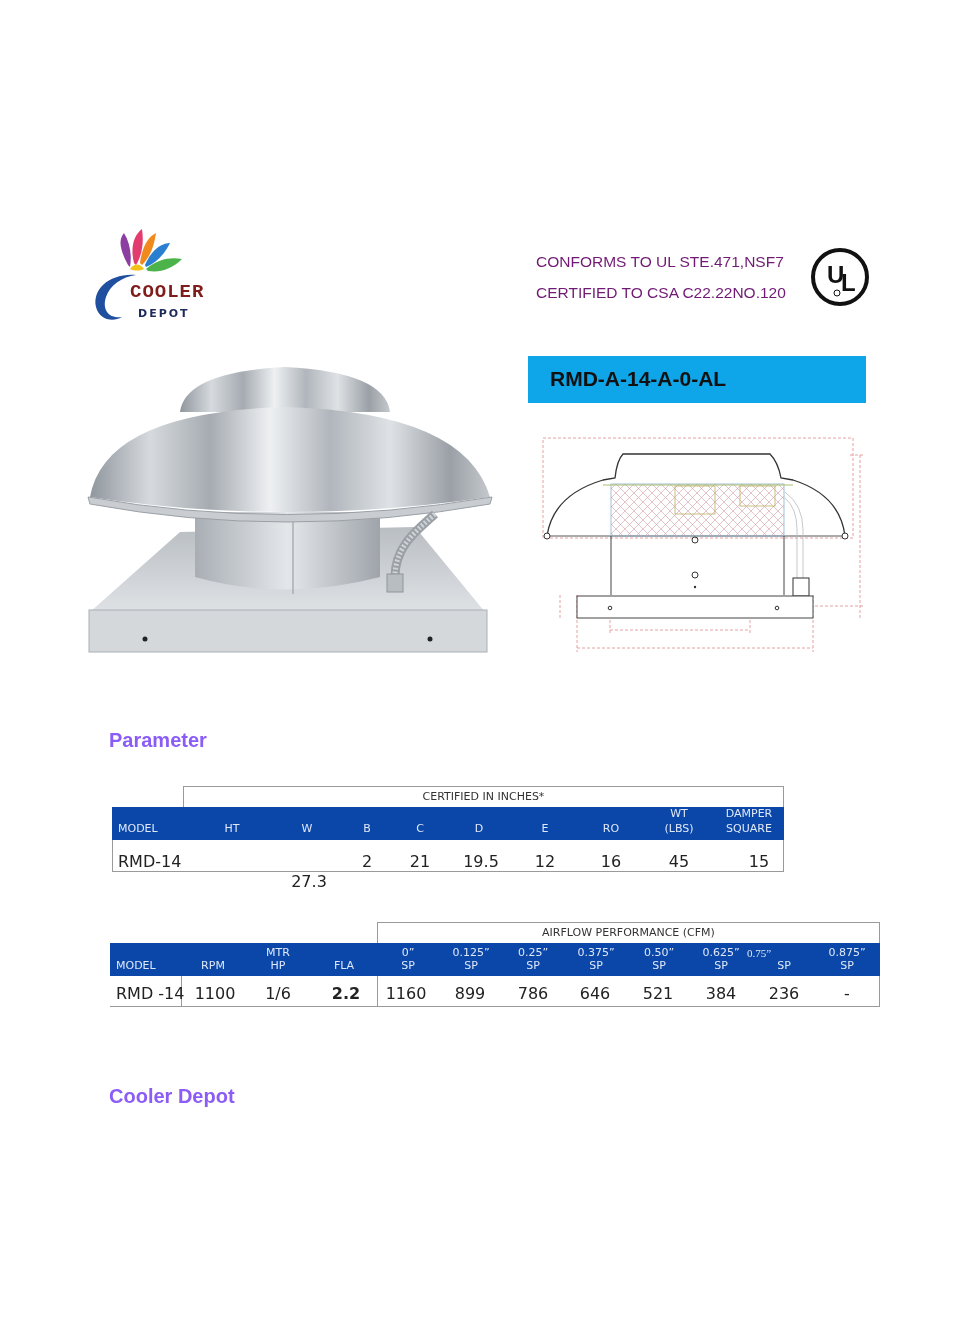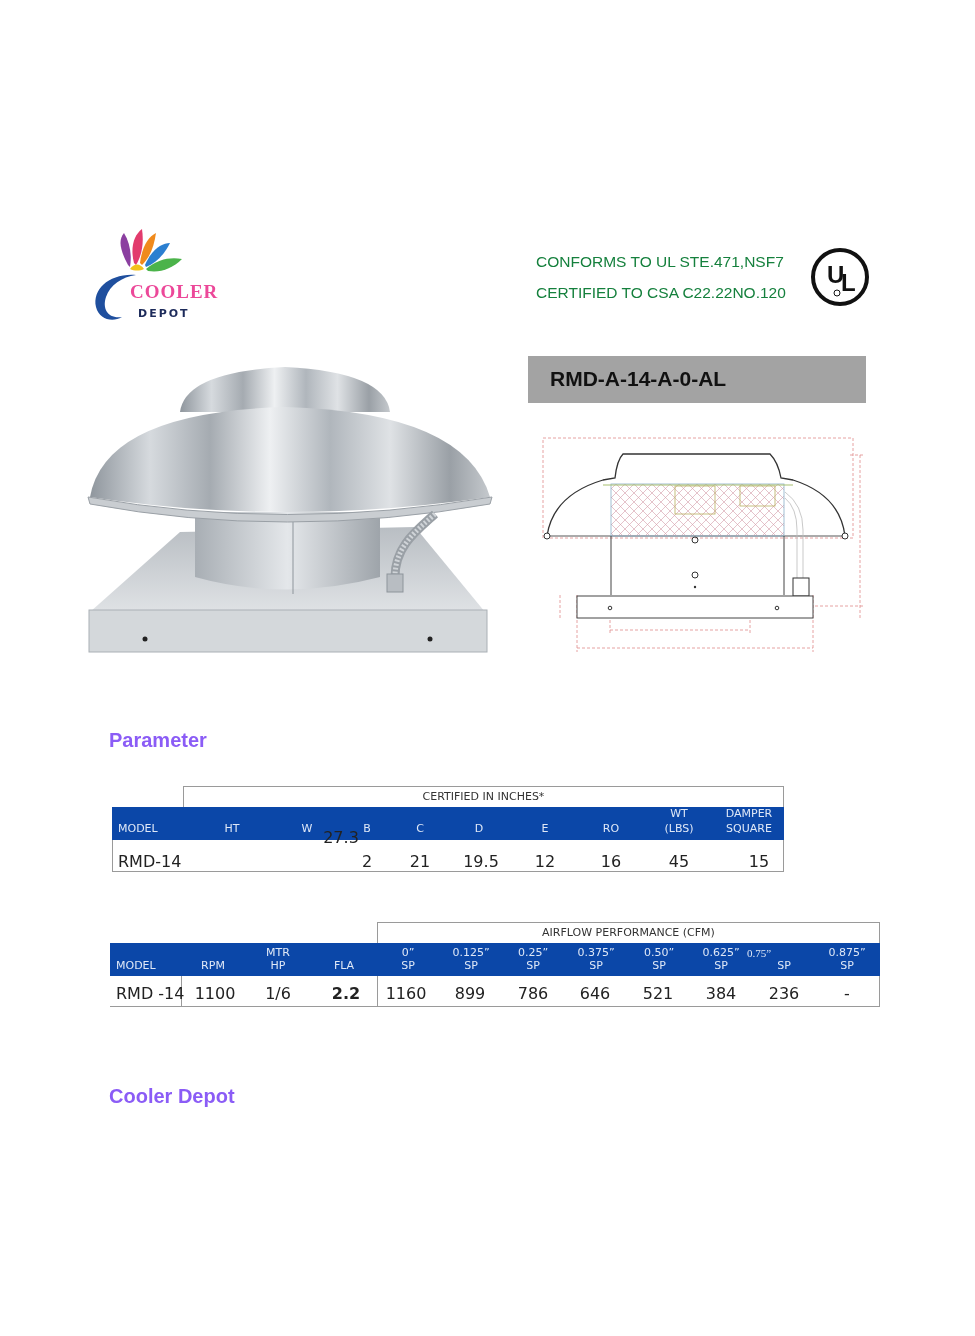--- a/index.html
+++ b/index.html
@@ -3,31 +3,31 @@
 <meta charset="utf-8">
 <style>
   * { box-sizing: border-box; margin: 0; padding: 0; }
   html, body { width: 975px; height: 1336px; background: #ffffff; overflow: hidden; }
   body { position: relative; font-family: "Liberation Sans", sans-serif; color: #222; }
 
   .abs { position: absolute; }
 
   
   .logo { left: 90px; top: 225px; width: 140px; height: 100px; }
-  .logo-text-cooler { position: absolute; left: 40px; top: 56px; font-family: Liberation Serif, serif; font-weight: bold; font-size: 19px; color: #ec4899; letter-spacing: 1px; }
+  .logo-text-cooler { position: absolute; left: 40px; top: 56px; font-family: Liberation Mono, monospace; font-weight: bold; font-size: 19px; color: #7f1d1d; letter-spacing: 1px; }
   .logo-text-depot { position: absolute; left: 48px; top: 82px; font-family: "DejaVu Sans", sans-serif; font-weight: bold; font-size: 11px; color: #1c2a5a; letter-spacing: 2px; }
 
   
-  .cert { left: 536px; font-size: 15.5px; color: #15803d; }
+  .cert { left: 536px; font-size: 15.5px; color: #701a75; }
   .cert1 { top: 253px; }
   .cert2 { top: 284px; }
   .ul-logo { left: 810px; top: 247px; width: 60px; height: 60px; }
 
   
-  .model-banner { left: 528px; top: 356px; width: 338px; height: 47px; background: #a3a3a3; }
+  .model-banner { left: 528px; top: 356px; width: 338px; height: 47px; background: #0ea5e9; }
   .model-banner span { position: absolute; left: 22px; top: 11px; font-weight: bold; font-size: 21px; color: #111; }
 
   
   .photo { left: 85px; top: 362px; width: 410px; height: 295px; }
 
   
   .drawing { left: 535px; top: 430px; width: 340px; height: 225px; }
 
   
   .section-heading { left: 109px; font-weight: bold; font-size: 20px; color: #8b5cf6; }
@@ -185,21 +185,21 @@
   <div class="head-cell" style="left:459px; top:822px; width:40px;">D</div>
   <div class="head-cell" style="left:525px; top:822px; width:40px;">E</div>
   <div class="head-cell" style="left:591px; top:822px; width:40px;">RO</div>
   <div class="head-cell" style="left:654px; top:807px; width:50px;">WT</div>
   <div class="head-cell" style="left:654px; top:822px; width:50px;">(LBS)</div>
   <div class="head-cell" style="left:714px; top:807px; width:70px;">DAMPER</div>
   <div class="head-cell" style="left:714px; top:822px; width:70px;">SQUARE</div>
 
   <div class="cell left" style="left:118px; top:852px;">RMD-14</div>
   <div class="cell" style="left:212px; top:852px; width:40px;"></div>
-  <div class="cell" style="left:287px; top:828px; width:44px;margin-left:32px;">27.3</div>
+  <div class="cell" style="left:287px; top:872px; width:44px;">27.3</div>
   <div class="cell" style="left:347px; top:852px; width:40px;">2</div>
   <div class="cell" style="left:400px; top:852px; width:40px;">21</div>
   <div class="cell" style="left:459px; top:852px; width:44px;">19.5</div>
   <div class="cell" style="left:525px; top:852px; width:40px;">12</div>
   <div class="cell" style="left:591px; top:852px; width:40px;">16</div>
   <div class="cell" style="left:654px; top:852px; width:50px;">45</div>
   <div class="cell" style="left:724px; top:852px; width:70px;">15</div>
 </div>
 
 <div class="tbl-wrap">

